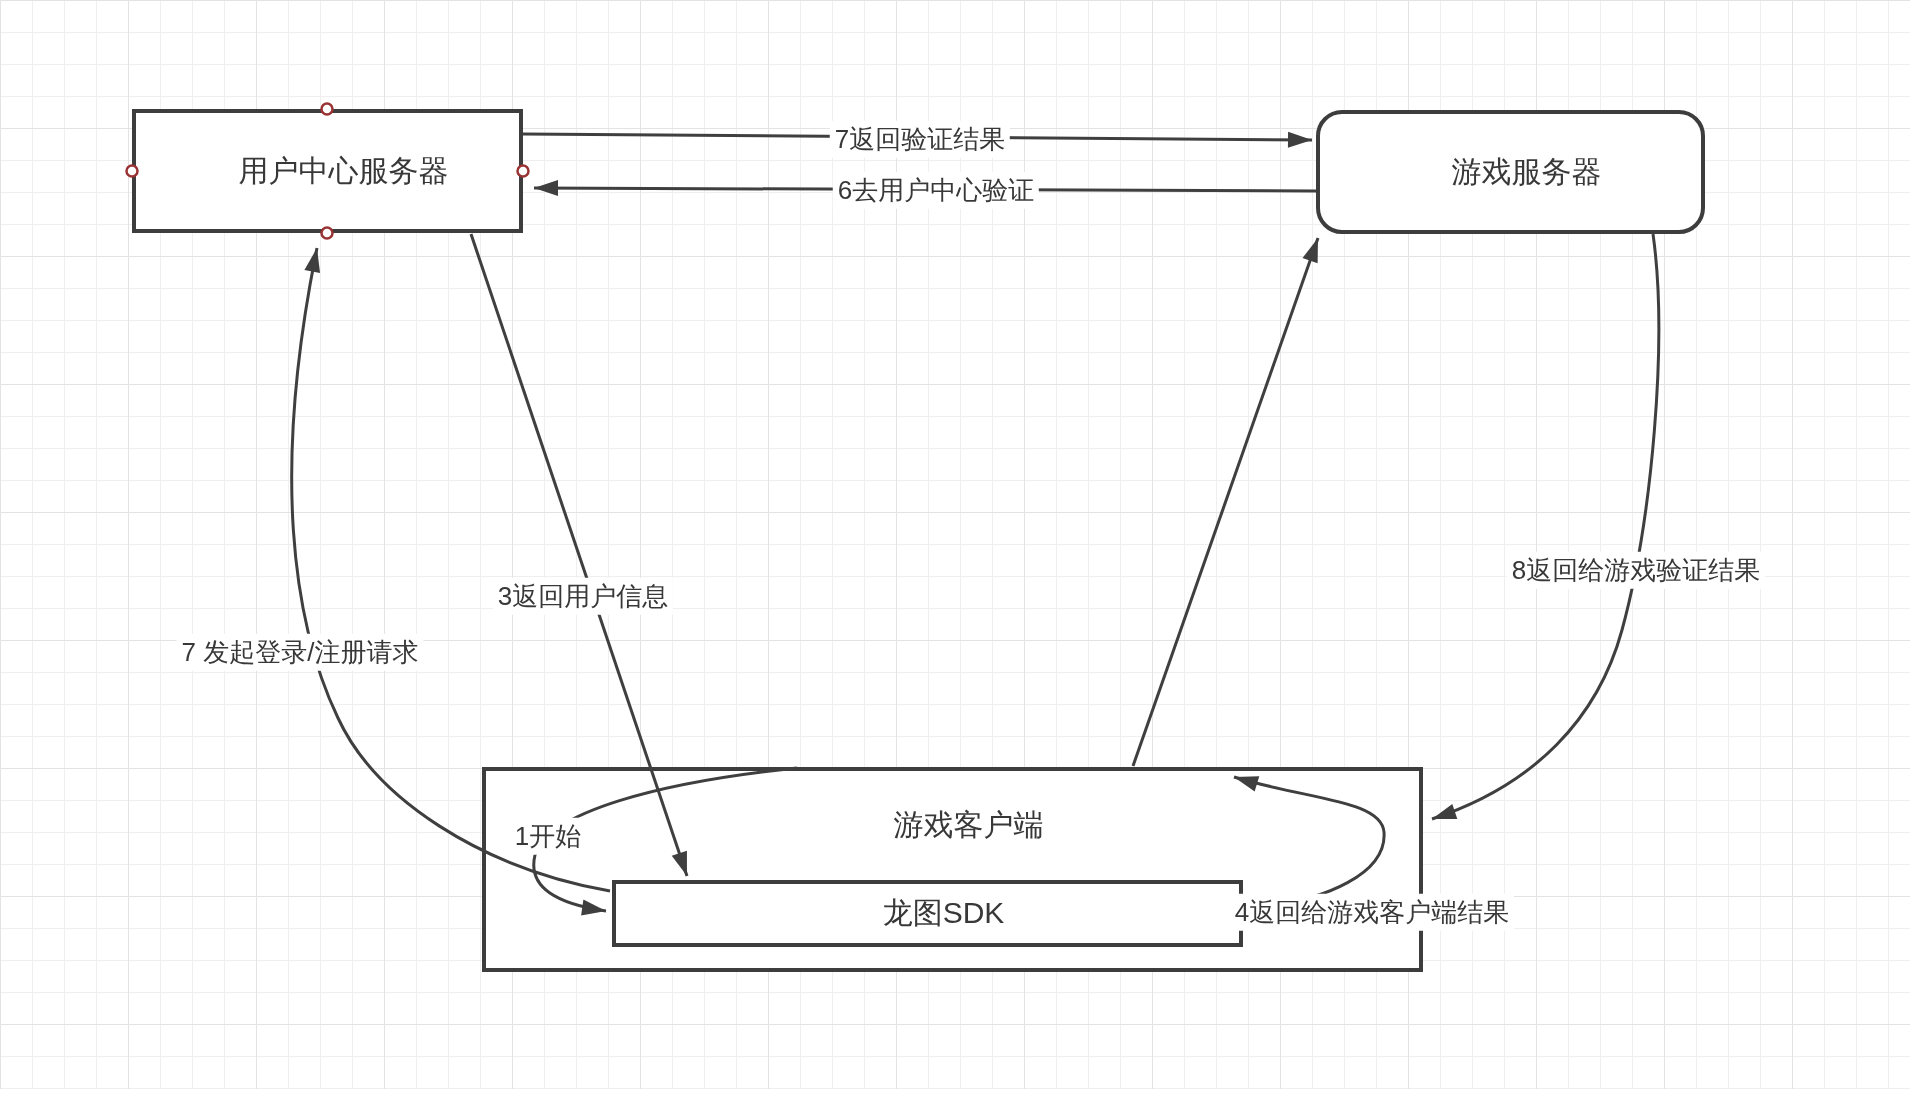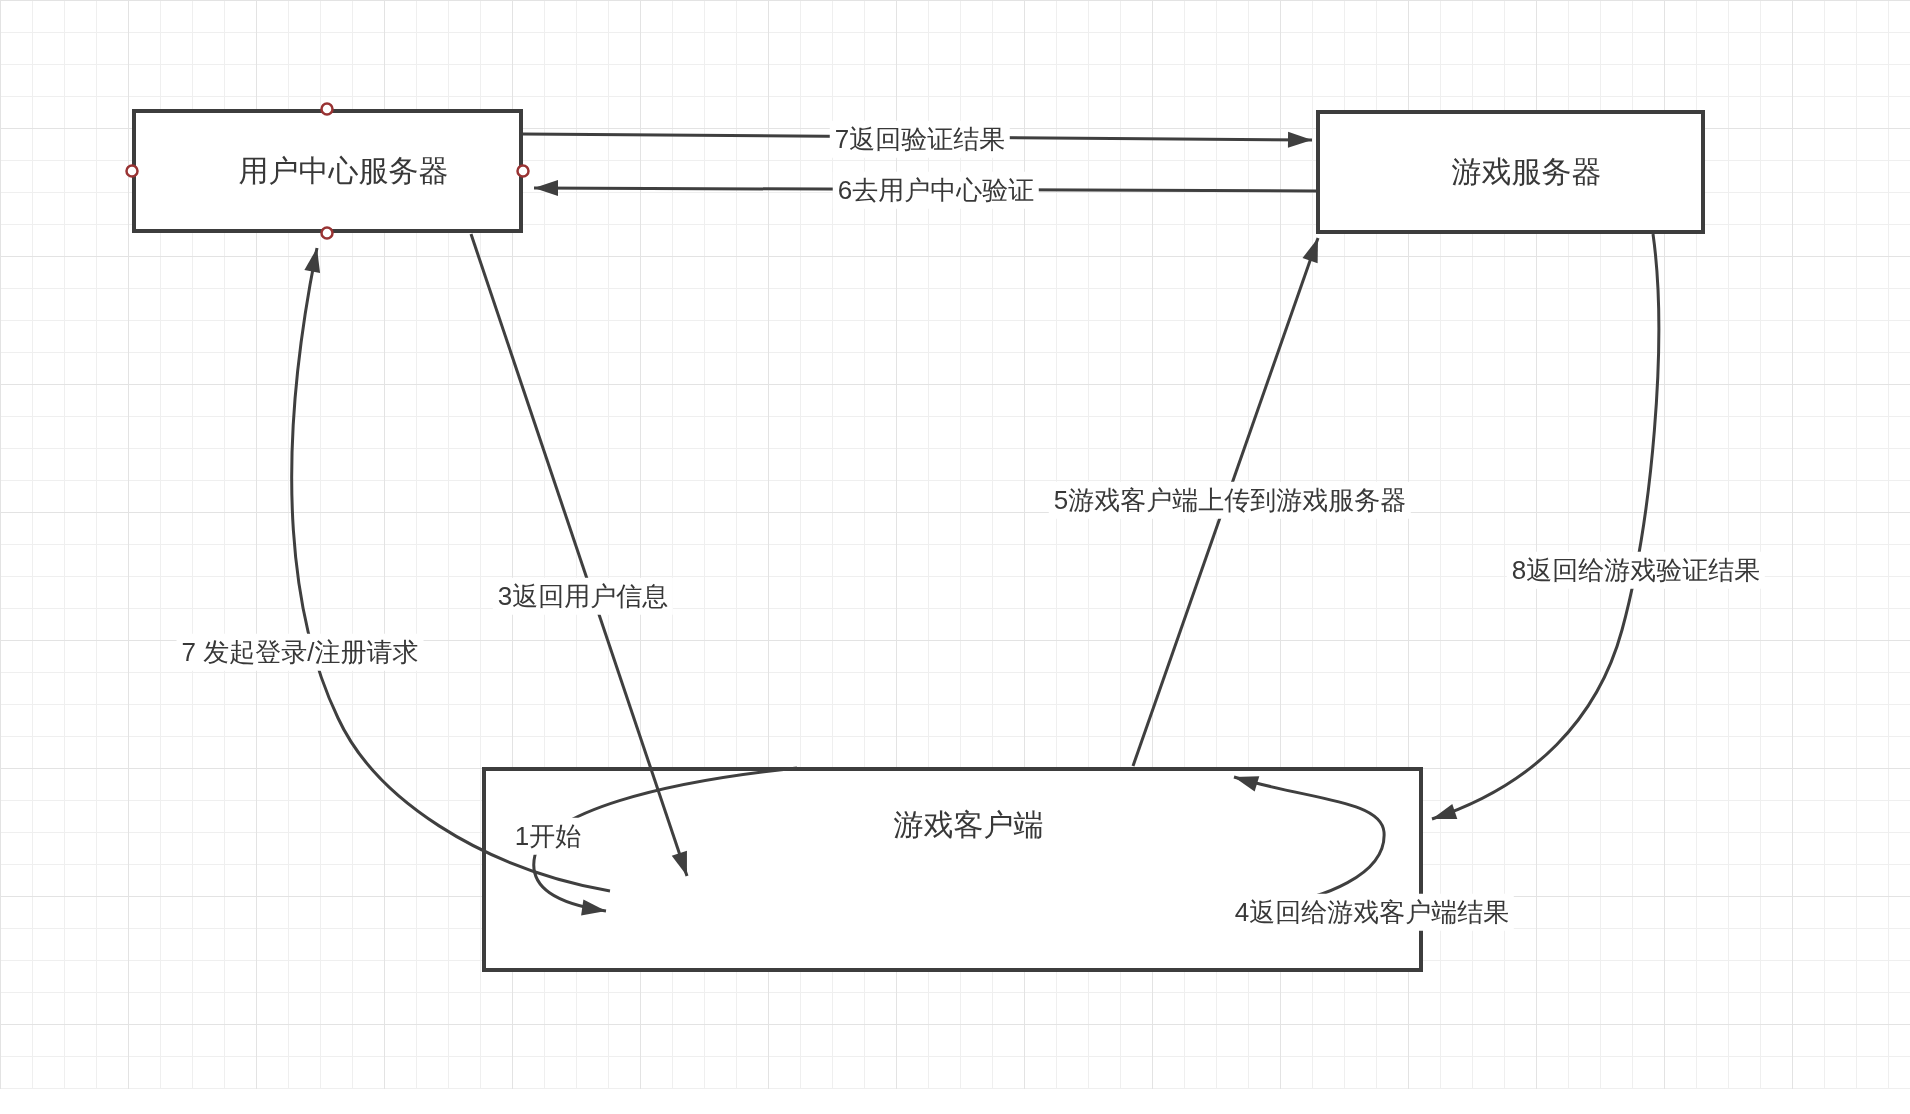--- a/index.html
+++ b/index.html
@@ -51,28 +51,31 @@
 </head>
 <body>
 
 <div id="canvas">
   <div id="grid"></div>
 
   <div class="node" id="node-user-center" style="left:132px;top:109px;width:391px;height:124px;">
     <span class="nlabel">用户中心服务器</span>
   </div>
 
-  <div class="node" id="node-game-server" style="left:1316px;top:110px;width:389px;height:124px;">
+  <div class="node" id="node-game-server" style="left:1316px;top:110px;width:389px;height:124px;border-radius:26px;">
     <span class="nlabel">游戏服务器</span>
   </div>
 
   <div class="node" id="node-game-client" style="left:482px;top:767px;width:941px;height:205px;">
     <span class="nlabel">游戏客户端</span>
   </div>
 
+  <div class="node" id="node-sdk" style="left:612px;top:880px;width:631px;height:67px;">
+    <span class="nlabel">龙图SDK</span>
+  </div>
 
   <svg id="edges" width="1910" height="1114" viewBox="0 0 1910 1114">
     <defs>
       <marker id="arrow" viewBox="0 0 26 18" refX="25" refY="9" markerWidth="26" markerHeight="18" orient="auto" markerUnits="userSpaceOnUse">
         <path d="M1,1 L25,9 L1,17 Z" fill="#3f3f3f"></path>
       </marker>
     </defs>
 
     <path class="edge" d="M 797 768 C 660 782, 548 812, 535 855 C 527 888, 558 904, 606 911" marker-end="url(#arrow)"></path>
 
@@ -93,17 +96,16 @@
     <circle class="handle" cx="327" cy="109" r="5.5"></circle>
     <circle class="handle" cx="132" cy="171" r="5.5"></circle>
     <circle class="handle" cx="523" cy="171" r="5.5"></circle>
     <circle class="handle" cx="327" cy="233" r="5.5"></circle>
   </svg>
 
   <div class="edge-label" style="left:548px;top:836px;">1开始</div>
   <div class="edge-label" style="left:300px;top:652px;">7 发起登录/注册请求</div>
   <div class="edge-label" style="left:583px;top:560px;margin-top:36px;">3返回用户信息</div>
   <div class="edge-label" style="left:1372px;top:864px;margin-top:48px;">4返回给游戏客户端结果</div>
-  <div class="edge-label" style="left:1230px;top:500px;">5游戏客户端上传到游戏服务器</div>
   <div class="edge-label" style="left:917px;top:190px;margin-left:19px;">6去用户中心验证</div>
   <div class="edge-label" style="left:920px;top:139px;">7返回验证结果</div>
   <div class="edge-label" style="left:1636px;top:570px;text-align:right;">8返回给游戏验证结果</div>
 </div>
 
 </body></html>

